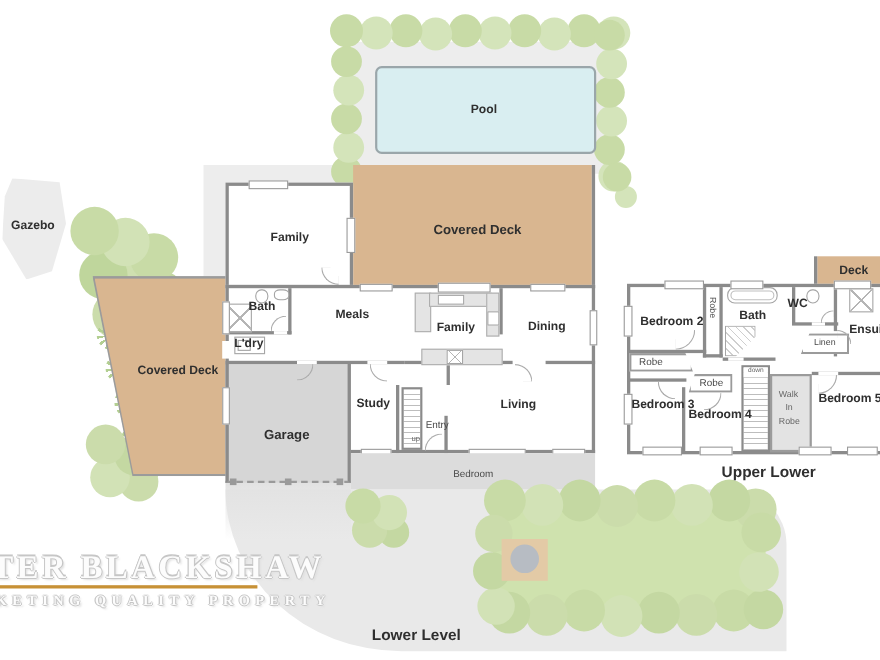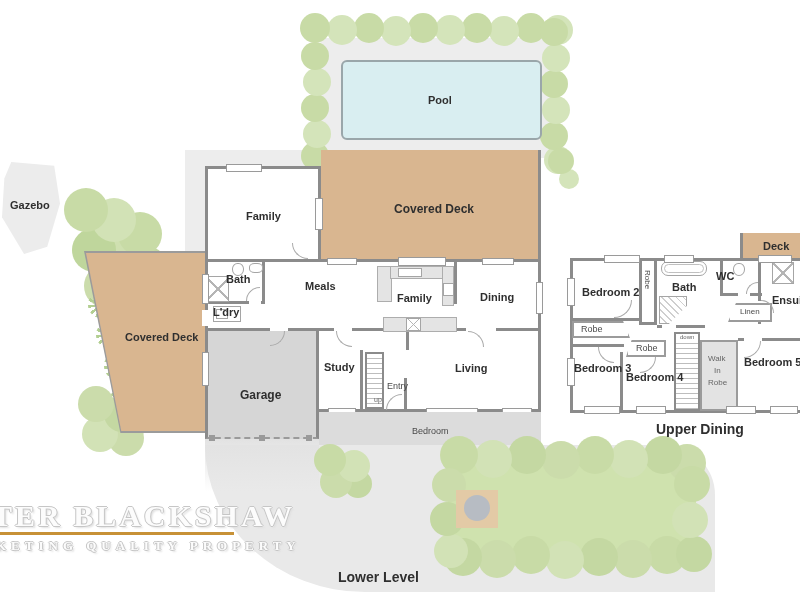--- a/index.html
+++ b/index.html
@@ -244,20 +244,20 @@
   <div class="win" style="left:770px;top:406px;width:28px;height:8px;"></div>
 
   <div class="lbl" style="left:582px;top:286px;">Bedroom 2</div>
   <div class="lbl" style="left:672px;top:281px;">Bath</div>
   <div class="lbl" style="left:716px;top:270px;">WC</div>
   <div class="lbl" style="left:772px;top:294px;">Ensuite</div>
   <div class="lbl" style="left:574px;top:362px;">Bedroom 3</div>
   <div class="lbl" style="left:626px;top:371px;">Bedroom 4</div>
   <div class="lbl" style="left:744px;top:356px;">Bedroom 5</div>
 
-  <div class="lbl2" style="left:656px;top:421px;">Upper Dining</div>
+  <div class="lbl2" style="left:656px;top:421px;">Upper Lower</div>
   <div class="lbl2" style="left:338px;top:569px;">Lower Level</div>
 
   <div class="abs wm1" style="left:-8px;top:499px;font-size:30px;letter-spacing:3px;">TER BLACKSHAW</div>
   <div class="abs" style="left:0;top:532px;width:234px;height:3px;background:#c79136;"></div>
   <div class="abs wm1" style="left:-4px;top:538px;font-size:13px;letter-spacing:5px;">KETING QUALITY PROPERTY</div>
 
 </div>
 
 </body></html>

